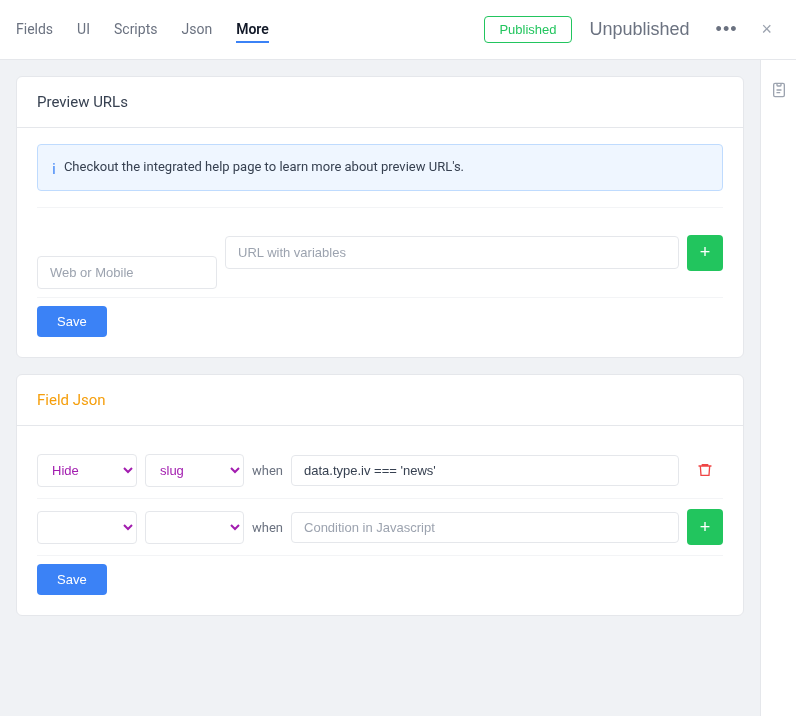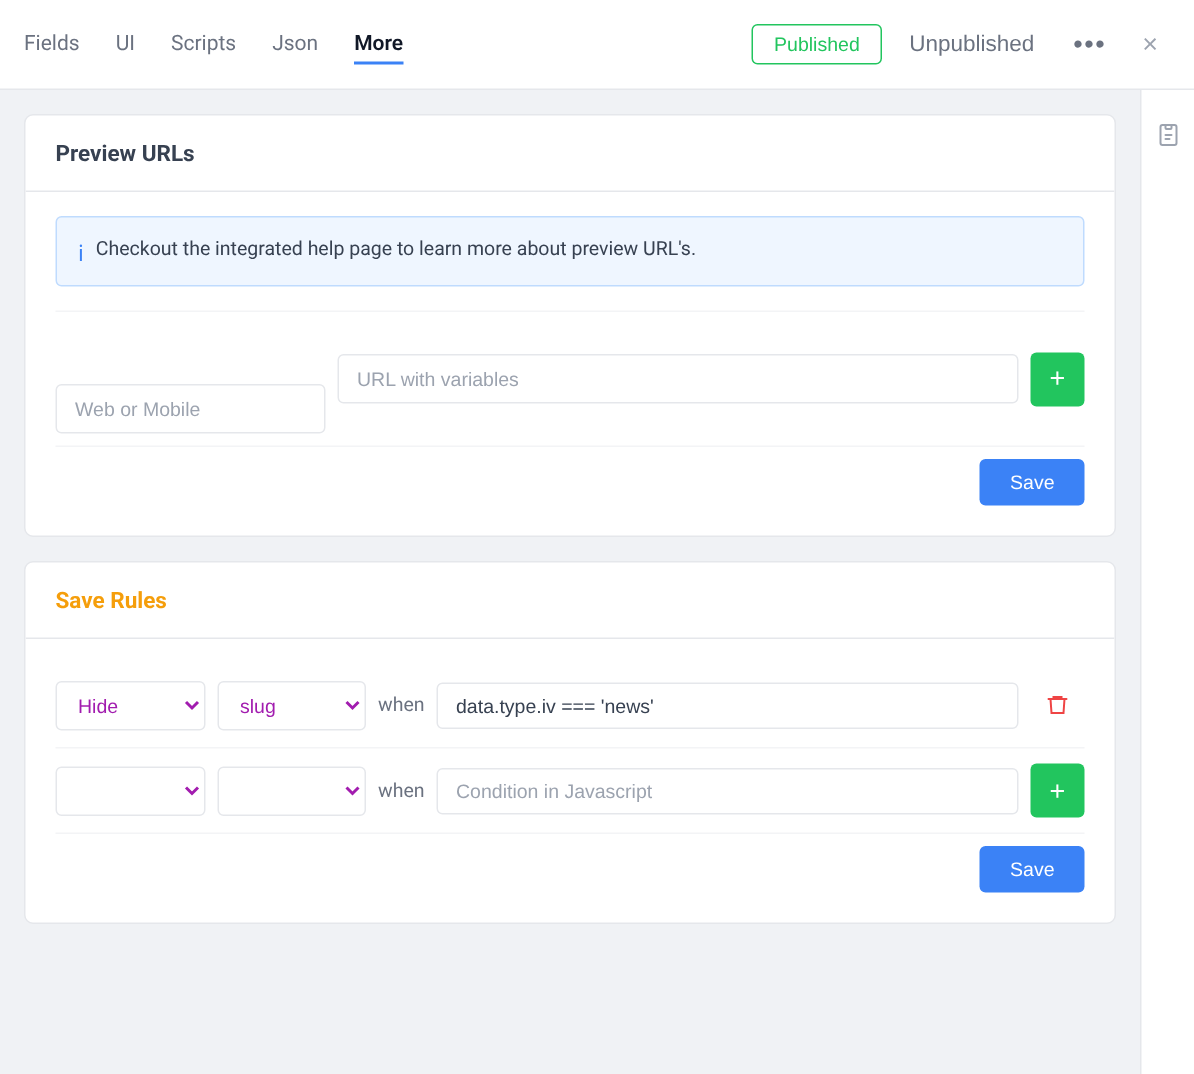--- a/index.html
+++ b/index.html
@@ -57,21 +57,21 @@
       border-radius: 4px;
       padding: 5px 14px;
       font-size: 13px;
       cursor: pointer;
       font-weight: 500;
     }
     .btn-unpublished {
       border: none;
       color: #6b7280;
       background: transparent;
-      font-size: 15px;
+      font-size: 18px;
       cursor: pointer;
       padding: 5px 10px;
     }
     .btn-dots {
       border: none;
       background: transparent;
       color: #6b7280;
       font-size: 18px;
       cursor: pointer;
       padding: 4px 8px;
@@ -112,21 +112,21 @@
       border-radius: 6px;
       border: 1px solid #e5e7eb;
       overflow: hidden;
     }
     .card-header {
       padding: 16px 20px;
       border-bottom: 1px solid #e5e7eb;
     }
     .card-title {
       font-size: 15px;
-      font-weight: 700;
+      font-weight: 400;
       color: #374151;
     }
     .card-title.orange { color: #f59e0b; }
     .card-body {
       padding: 16px 20px;
     }
 
     
     .info-banner {
       background: #eff6ff;
@@ -186,21 +186,21 @@
       cursor: pointer;
       display: flex;
       align-items: center;
       justify-content: center;
       flex-shrink: 0;
     }
 
     
     .save-row {
       display: flex;
-      justify-content: flex-end;
+      justify-content: flex-start;
       padding: 8px 0 4px 0;
       border-top: 1px solid #f3f4f6;
     }
     .btn-save {
       background: #3b82f6;
       border: none;
       border-radius: 4px;
       color: #fff;
       font-size: 13px;
       padding: 8px 20px;
@@ -324,21 +324,21 @@
           <button class="btn-add-green">+</button>
         </div>
         <div class="save-row">
           <button class="btn-save">Save</button>
         </div>
       </div>
     </div>
 
     <div class="card">
       <div class="card-header">
-        <span class="card-title orange">Save Rules</span>
+        <span class="card-title orange">Field Json</span>
       </div>
       <div class="card-body">
 
         <div class="rules-row">
           <select class="rule-select rule-action-select">
             <option>Hide</option>
             <option>Show</option>
             <option>Require</option>
             <option>Disable</option>
           </select>

